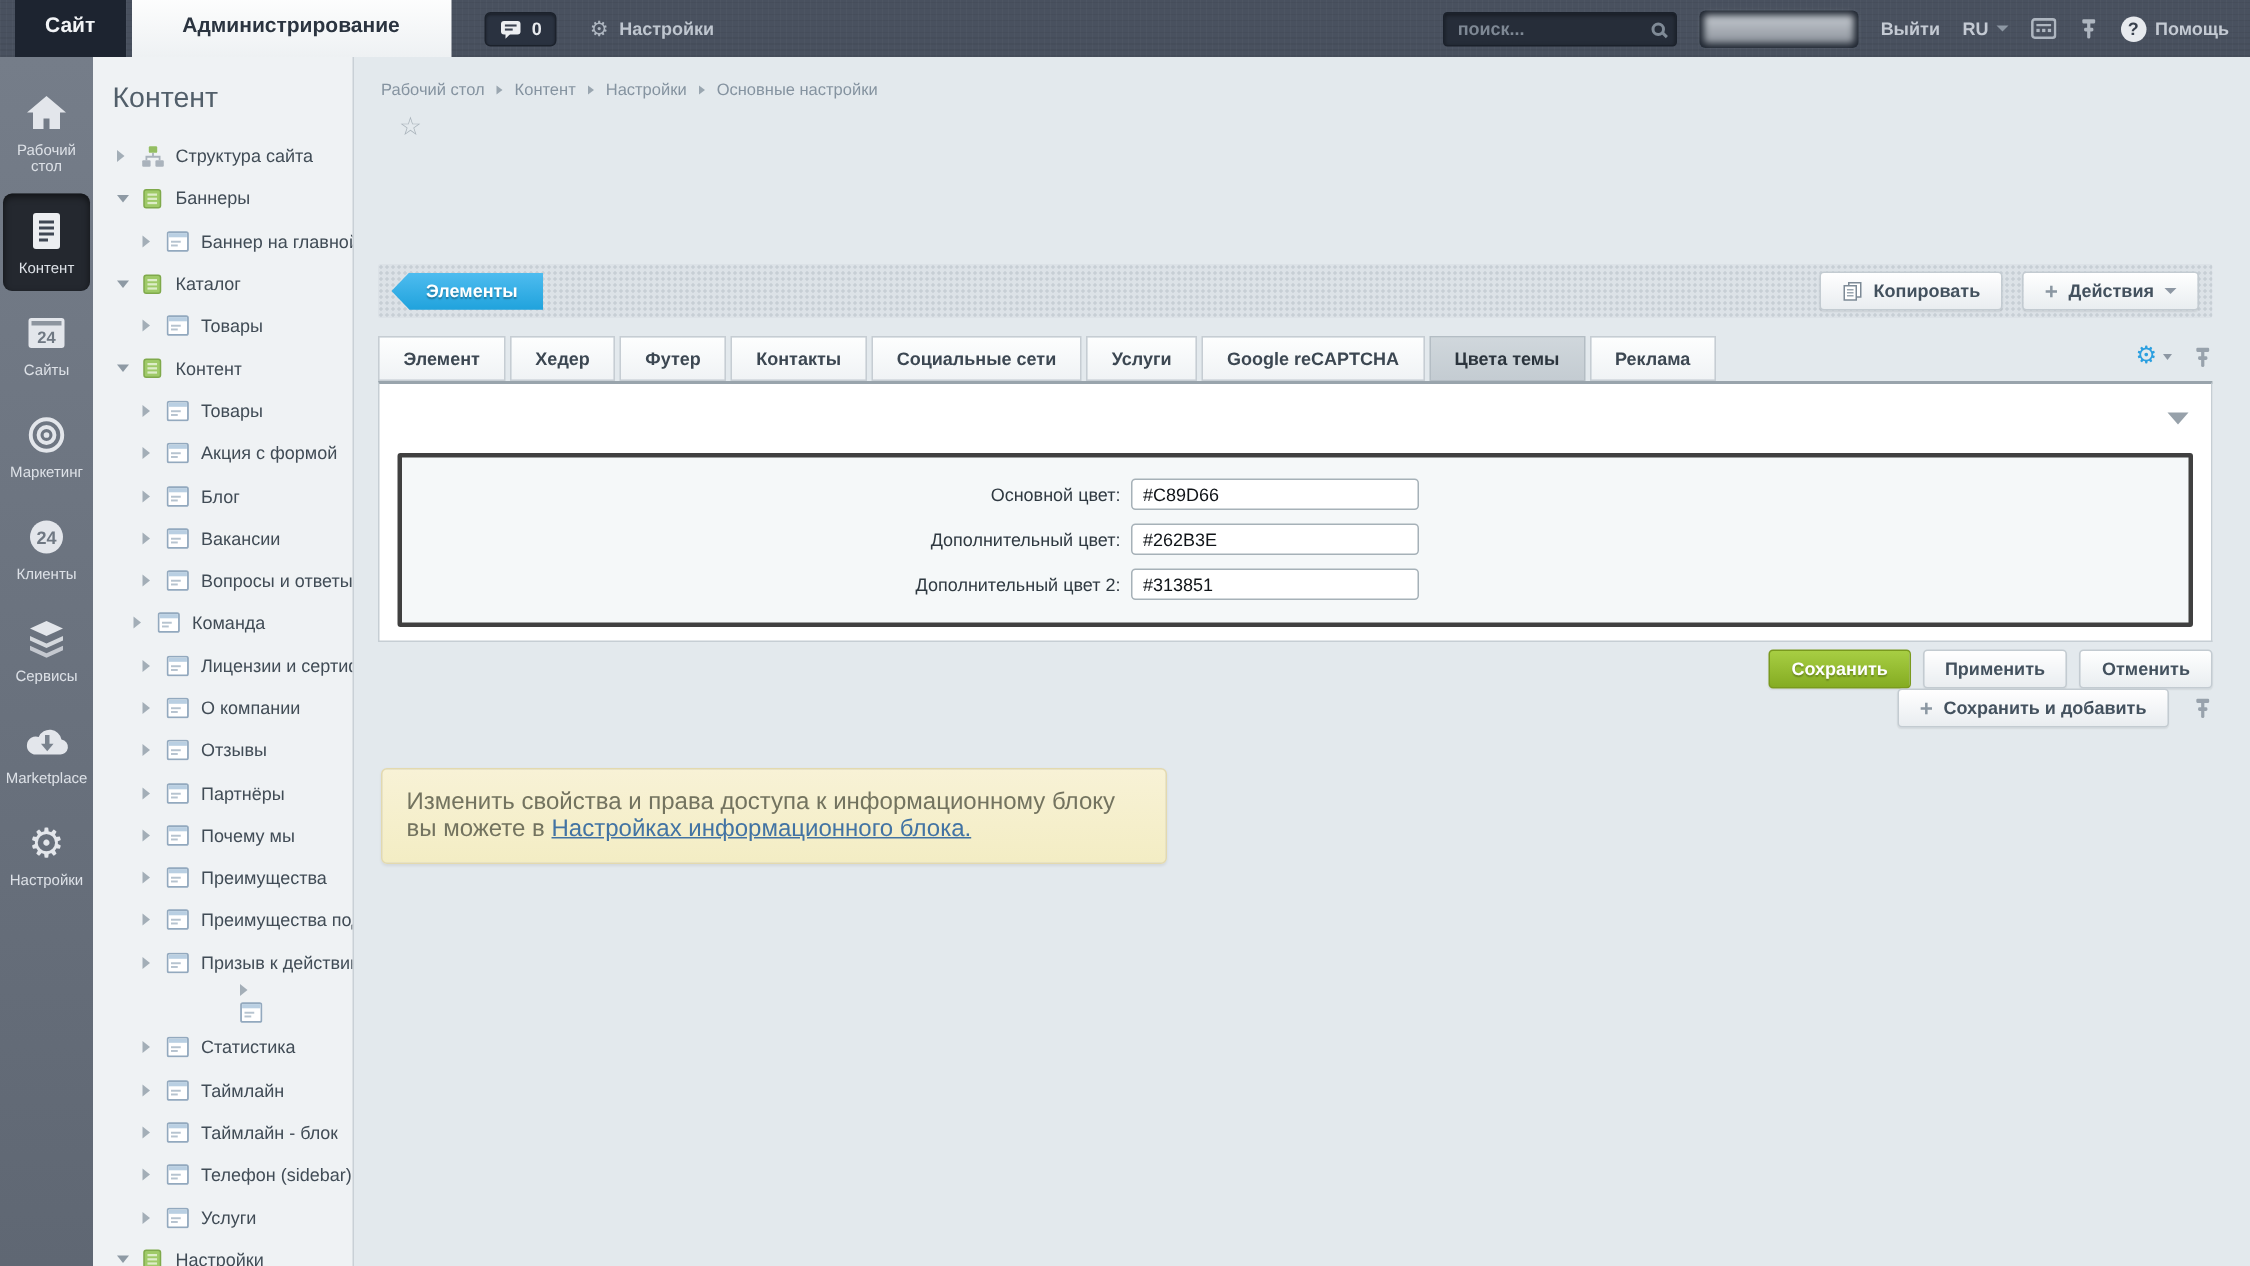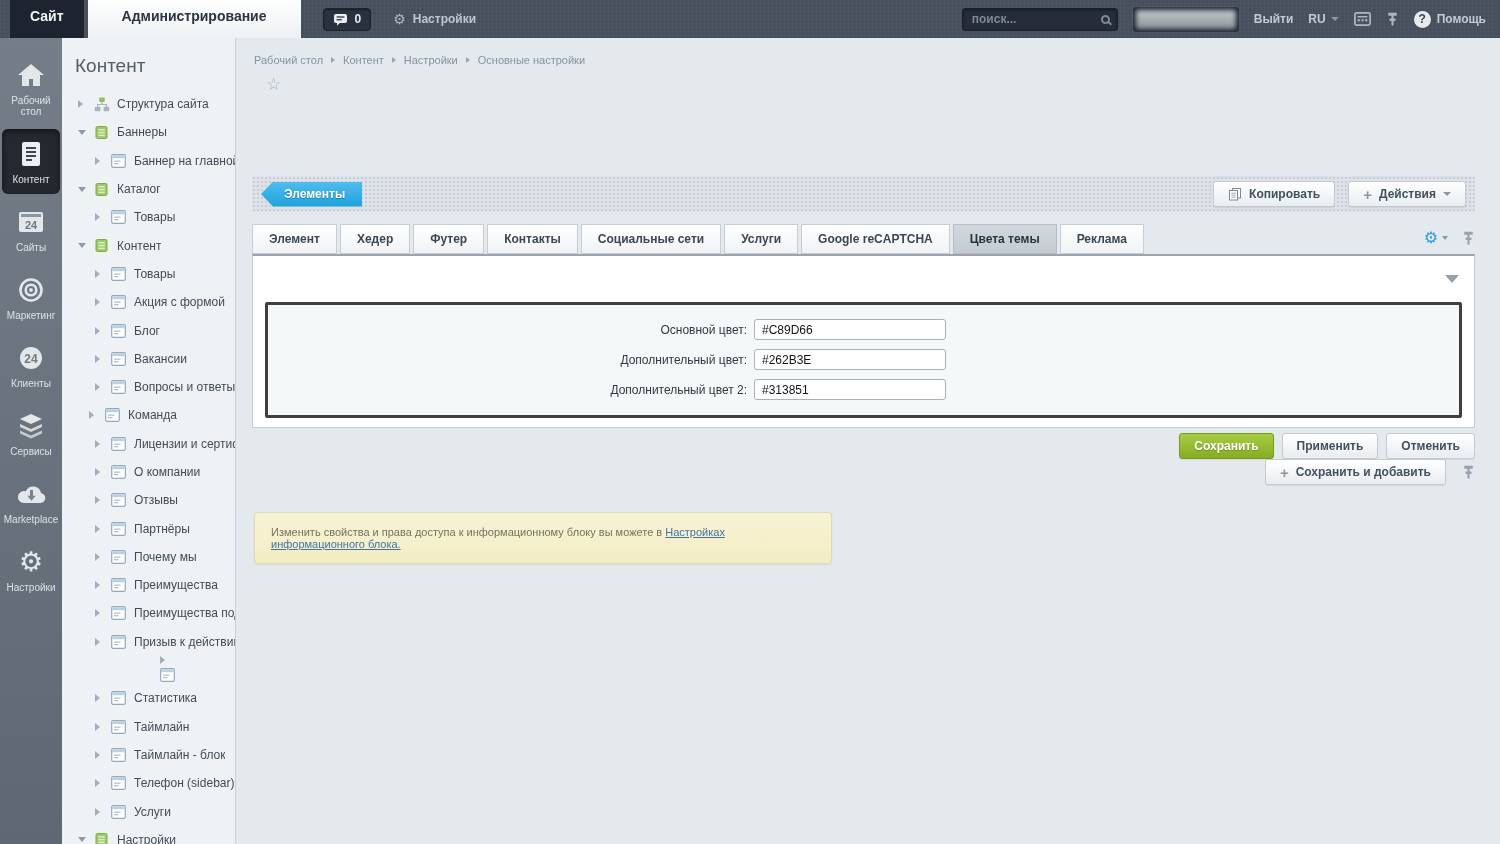--- a/index.html
+++ b/index.html
@@ -121,23 +121,23 @@
     background:#f5f8f9; border:3px solid #404040; border-radius:2px; padding-top:14px; }
   .frow { display:flex; align-items:center; margin-bottom:9px; }
   .flabel { flex:0 0 486px; text-align:right; font-size:12px; color:#2f3941; padding-right:7px; }
   .finput { width:192px; height:21px; border:1px solid #a6b1b8; border-radius:3px;
     font-size:12px; padding:2px 7px; color:#101418; font-family:inherit; background:#fff; }
 
   .btn-row { display:flex; margin:5px 25px 0 15px; align-items:flex-end;flex-direction:column; }
   .left-btns { display:flex; gap:8px; margin-left:1px; }
   .right-btns { margin-left:auto; display:flex; align-items:center; gap:16px; }
 
-  .note { margin:27px 25px 0 17px; width:578px;
+  .note { margin:27px 25px 0 17px; width:524px;
     background:linear-gradient(#f8f2d6,#f3edc4); border:1px solid #e3d9ae; border-radius:4px;
-    padding:13px 16px; font-size:11px; color:#73735f; box-shadow:0 1px 2px rgba(0,0,0,.07); }
+    padding:13px 16px; font-size:16px; color:#73735f; box-shadow:0 1px 2px rgba(0,0,0,.07); }
   .note-link { color:#4273a3; text-decoration:underline; cursor:pointer; }
 </style>
 </head>
 <body>
 
 <div id="topbar">
   <div class="tb-tab site">Сайт</div>
   <div class="tb-tab admin">Администрирование</div>
   <div class="notify">
     <span>

